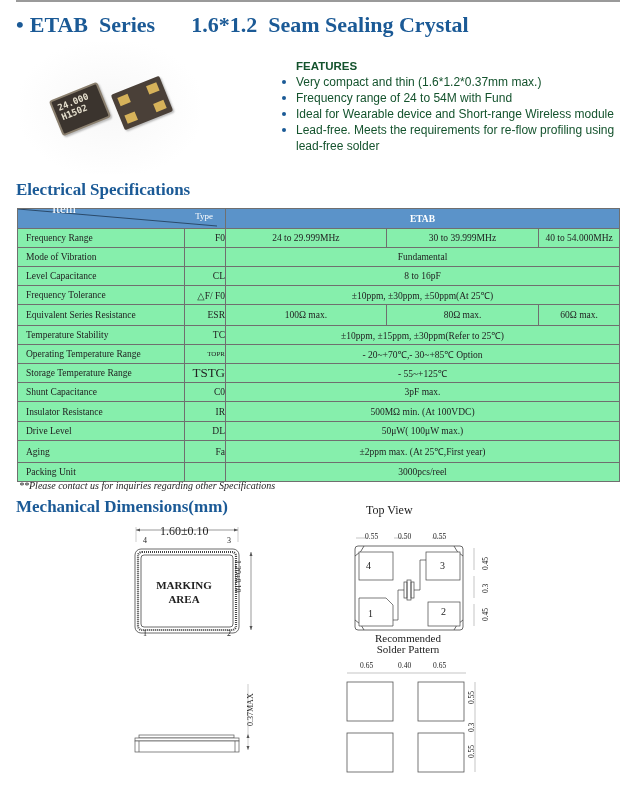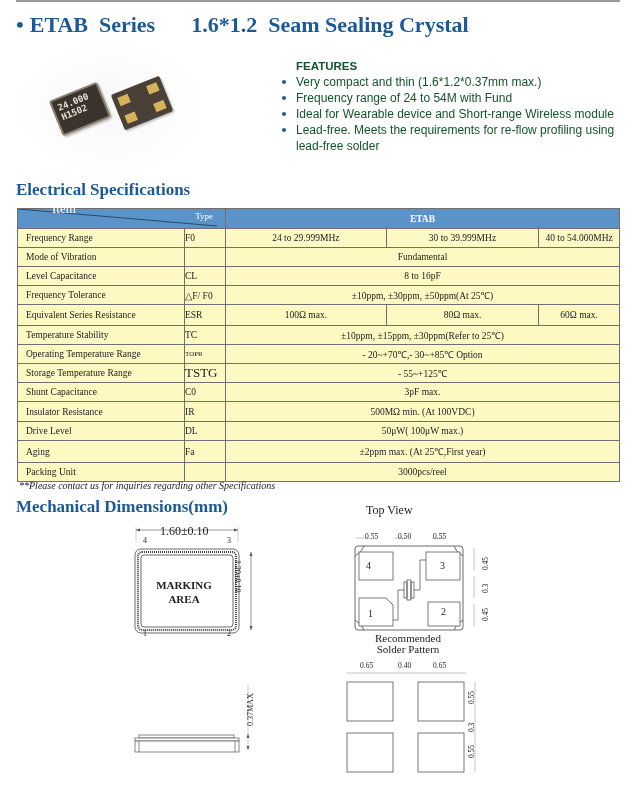--- a/index.html
+++ b/index.html
@@ -17,24 +17,24 @@
 
   .features { position:absolute; left:278px; top:60px; font-family:"Liberation Sans", sans-serif; font-size:12px; color:#14532d; }
   .features h4 { margin:0 0 2px 18px; font-size:11.5px; font-weight:bold; }
   .features ul { margin:0; padding:0; list-style:none; }
   .features li { position:relative; padding-left:18px; line-height:16px; width:330px; }
   .features li::before { content:""; position:absolute; left:4px; top:6px; width:4px; height:4px; border-radius:50%; background:#1b5a96; }
 
   .h2 { position:absolute; left:16px; font-family:"Liberation Serif", serif; font-weight:bold; font-size:17px; color:#1b5a96; }
 
   table.spec { position:absolute; left:17px; top:208px; width:603px; border-collapse:collapse; font-family:"Liberation Serif", serif; font-size:9.5px; color:#222; }
-  table.spec td, table.spec th { border:1px solid #6f6f6f; background:#fef9c3; padding:0; height:18px; }
+  table.spec td, table.spec th { border:1px solid #6f6f6f; background:#86efac; padding:0; height:18px; }
   table.spec th { background:#5b93c9; color:#fff; font-weight:bold; height:19px; }
   .c-item { width:158px; text-align:left; padding-left:8px !important; }
-  .c-type { width:40px; text-align:left; }
+  .c-type { width:40px; text-align:right; }
   .c-val { text-align:center; }
   .hdr-item { position:relative; text-align:left; font-weight:normal !important; }
   .hdr-item .i { position:absolute; left:2px; bottom:11px; font-size:13px;margin-left:32px; }
   .hdr-item .ty { position:absolute; right:12px; top:2px; font-size:9px; }
   .hdr-item svg { position:absolute; left:0; top:0; }
   .note { position:absolute; left:19px; top:480px; font-family:"Liberation Serif", serif; font-style:italic; font-size:10px; color:#222; }
 
   .draw { position:absolute; }
   .lbl { position:absolute; font-family:"Liberation Serif", serif; color:#222; text-align:center; }
 </style>

